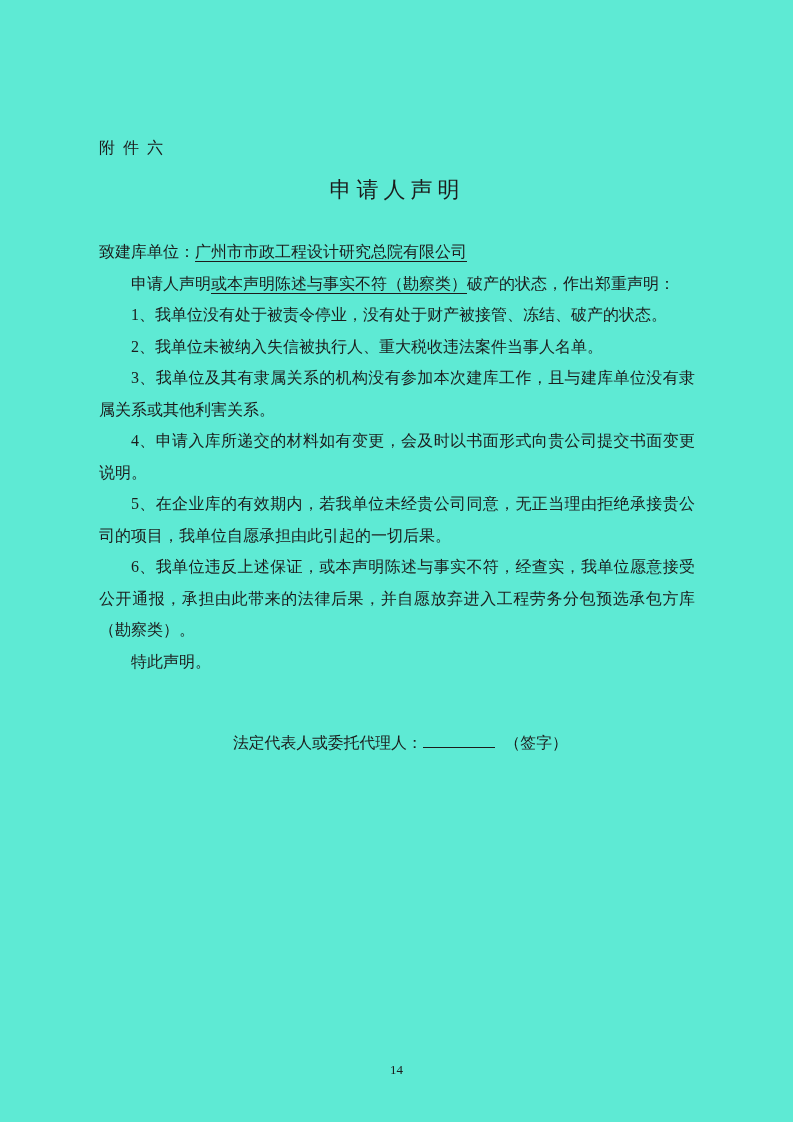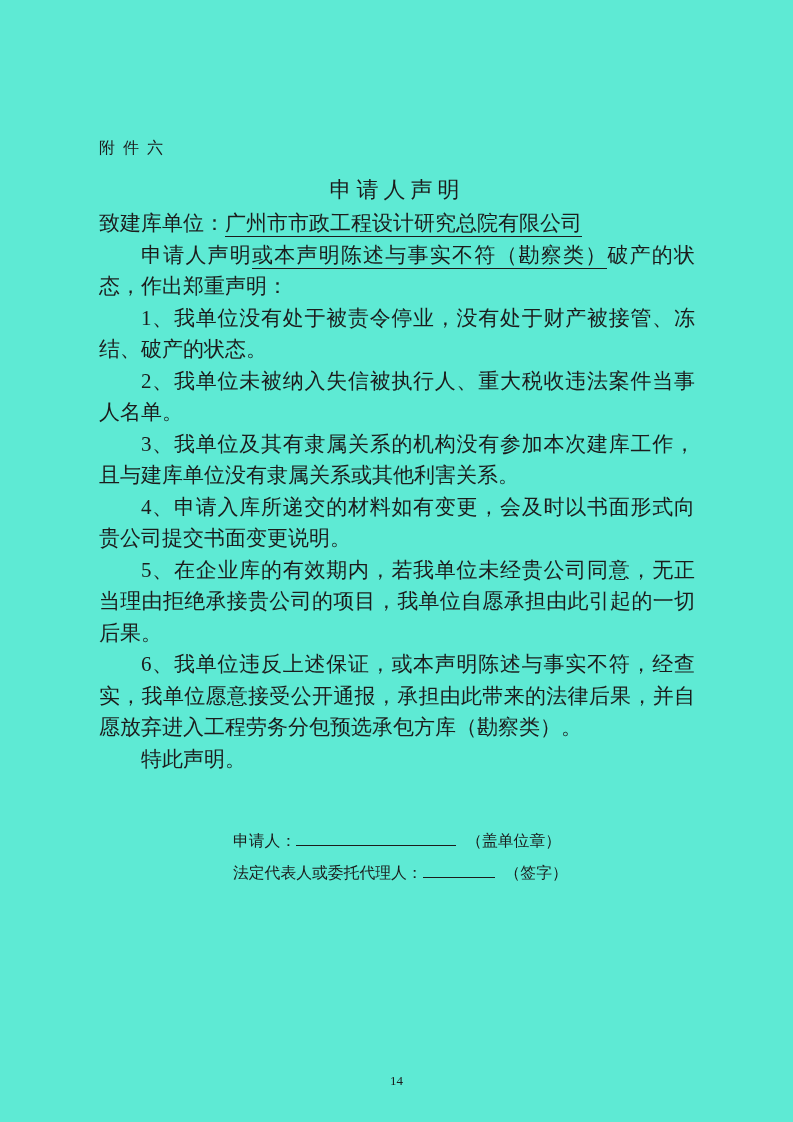--- a/index.html
+++ b/index.html
@@ -34,22 +34,22 @@
   .doc-title {
     margin-top: 18px;
     text-align: center;
     font-family: "Liberation Sans", "DejaVu Sans", sans-serif;
     font-weight: normal;
     font-size: 22px;
     line-height: 28px;
     letter-spacing: 5px;
   }
   .body-text {
-    margin-top: 4px;
-    font-size: 21px;
+    margin-top: 32px;
+    font-size: 16px;
     line-height: 31.5px;
   }
   .body-text p {
     margin: 0;
     text-align: justify;
   }
   p.indent {
     text-indent: 2em;
   }
   .u-text {
@@ -72,21 +72,21 @@
   .blank-representative { width: 72px; }
   .seal-note, .sign-note { margin-left: 10px; }
   .sig-date {
     padding-left: 30px;
   }
   .sig-date .date-part {
     margin-left: 26px;
   }
   .page-number {
     position: absolute;
-    bottom: 33px;
+    bottom: 44px;
     left: 0;
     width: 100%;
     text-align: center;
     font-size: 13px;
     line-height: 16px;
   }
 </style>
 </head>
 <body>
 
@@ -108,21 +108,20 @@
       <p class="indent">3、我单位及其有隶属关系的机构没有参加本次建库工作，且与建库单位没有隶属关系或其他利害关系。</p>
       <p class="indent">4、申请入库所递交的材料如有变更，会及时以书面形式向贵公司提交书面变更说明。</p>
       <p class="indent">5、在企业库的有效期内，若我单位未经贵公司同意，无正当理由拒绝承接贵公司的项目，我单位自愿承担由此引起的一切后果。</p>
       <p class="indent">6、我单位违反上述保证，或本声明陈述与事实不符，经查实，我单位愿意接受公开通报，承担由此带来的法律后果，并自愿放弃进入工程劳务分包预选承包方库（勘察类）。</p>
 
       <p class="indent">特此声明。</p>
     </div>
 
     <div class="sig-block">
 
-      <div><span>申请人：</span><span class="blank-line blank-applicant"></span><span class="seal-note">（盖单位章）</span></div>
 
       <div><span>法定代表人或委托代理人：</span><span class="blank-line blank-representative"></span><span class="sign-note">（签字）</span></div>
 
     </div>
 
   </div>
 
   <div class="page-number">14</div>
 </div>
 

